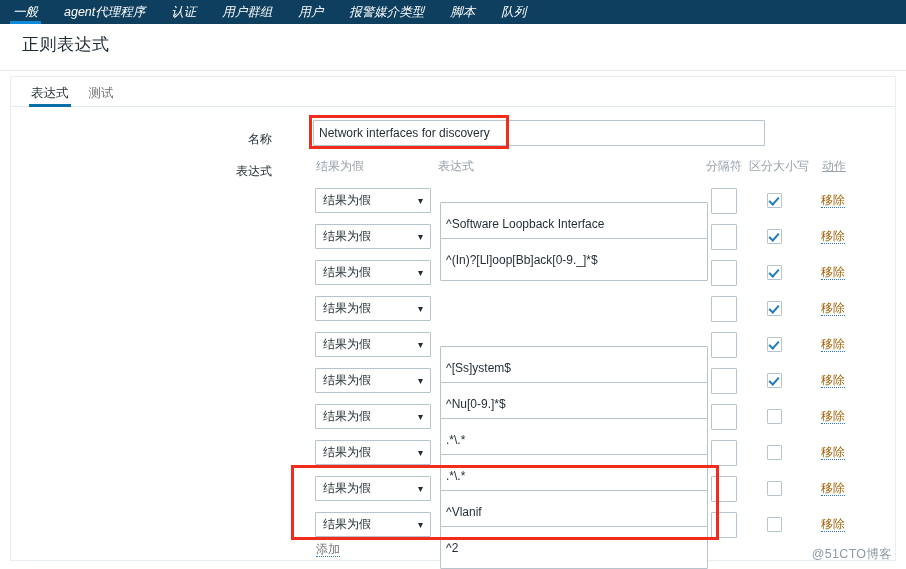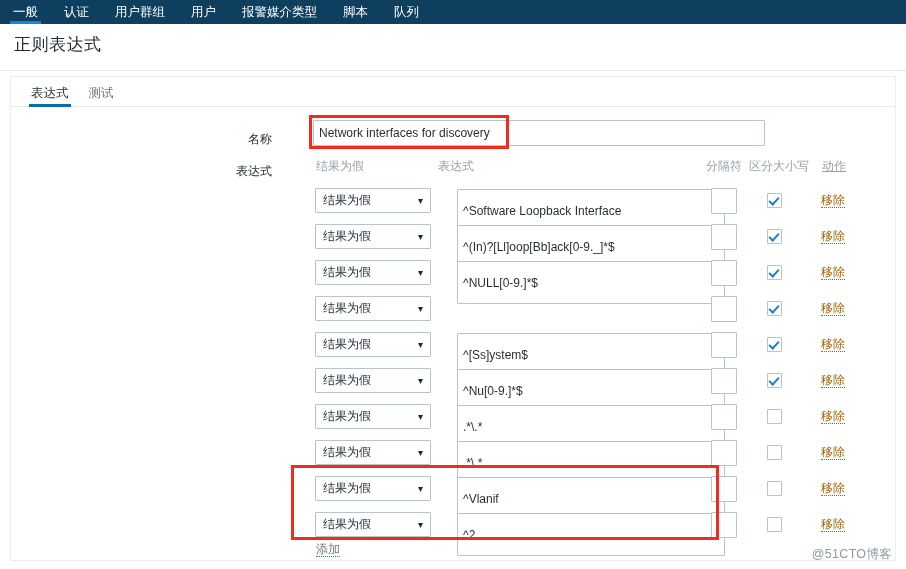--- a/index.html
+++ b/index.html
@@ -20,20 +20,21 @@
   
   #topnav {
     position: absolute;
     left: 0; top: 0;
     width: 906px;
     height: 24px;
     background: #0e3f5e;
     display: flex;
     align-items: center;
     box-sizing: border-box;
+    font-style: italic;
   }
   .nav-item {
     color: #ffffff;
     font-size: 12.5px;
     line-height: 24px;
     height: 24px;
     padding: 0 13px;
     white-space: nowrap;
     position: relative;
     cursor: pointer;
@@ -45,21 +46,21 @@
     left: 10px;
     right: 10px;
     bottom: 0;
     height: 3px;
     background: #0e8ad8;
   }
 
   
   #page-title {
     position: absolute;
-    left: 14px;
+    left: 22px;
     top: 33px;
     font-size: 17px;
     color: #1f2c33;
     font-weight: 400;
     letter-spacing: .5px;
   }
   #title-rule {
     position: absolute;
     left: 0; top: 70px;
     width: 906px;
@@ -187,24 +188,23 @@
   .sel .chev {
     position: absolute;
     right: 7px;
     top: 0;
     line-height: 23px;
     font-size: 10px;
     color: #1f2c33;
   }
   .expr-input {
     left: 127px;
-    top: 7px;
+    top: 20px;
     width: 268px;
     height: 43px;
-    margin-left: 17px;
   }
   .sep-input {
     left: 398px;
     top: 6px;
     width: 26px;
     height: 25px;
   }
   .cbx {
     position: absolute;
     left: 454px;
@@ -267,20 +267,21 @@
     font-size: 12.5px;
     color: #8b9aa5;
     letter-spacing: .3px;
   }
 </style>
 </head>
 <body>
 
 <div id="topnav">
     <div class="nav-item active">一般</div>
+    <div class="nav-item">agent代理程序</div>
     <div class="nav-item">认证</div>
     <div class="nav-item">用户群组</div>
     <div class="nav-item">用户</div>
     <div class="nav-item">报警媒介类型</div>
     <div class="nav-item">脚本</div>
     <div class="nav-item">队列</div>
   </div>
 
 <div id="page-title">正则表达式</div>
 <div id="title-rule"></div>
@@ -313,21 +314,20 @@
       </div>
       <div class="row" style="top: 60px;">
         <div class="sel"><span>结果为假</span><span class="chev">▾</span></div>
         <input type="text" class="txt expr-input" value="^(In)?[Ll]oop[Bb]ack[0-9._]*$" style="">
         <input type="text" class="txt sep-input" value="" style="">
         <div class="cbx checked"></div>
         <div class="rm">移除</div>
       </div>
       <div class="row" style="top: 96px;">
         <div class="sel"><span>结果为假</span><span class="chev">▾</span></div>
-        <input type="text" class="txt expr-input" value="^NULL[0-9.]*$" style="">
         <input type="text" class="txt sep-input" value="" style="">
         <div class="cbx checked"></div>
         <div class="rm">移除</div>
       </div>
       <div class="row" style="top: 132px;">
         <div class="sel"><span>结果为假</span><span class="chev">▾</span></div>
         <input type="text" class="txt sep-input" value="" style="">
         <div class="cbx checked"></div>
         <div class="rm">移除</div>
       </div>

